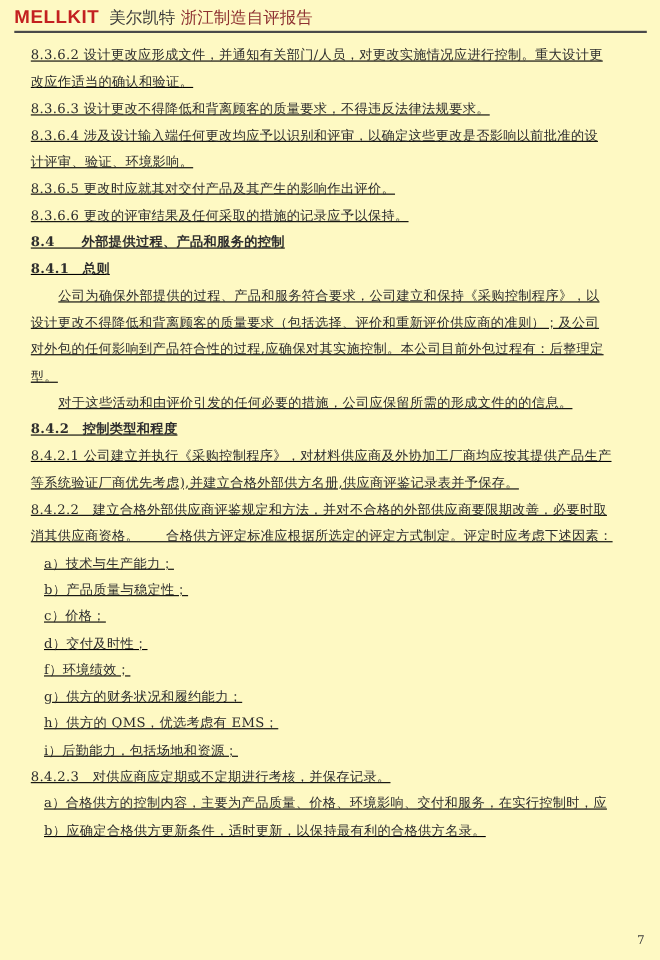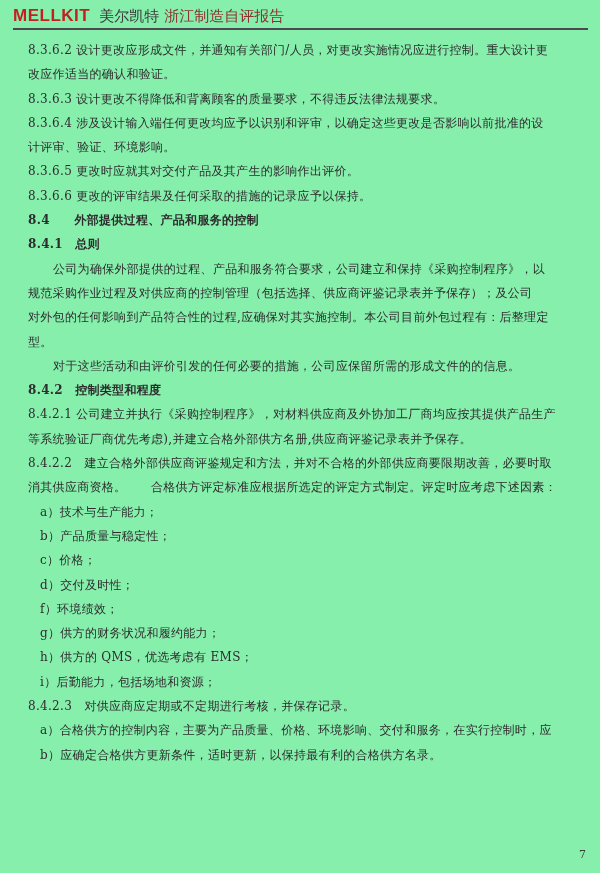--- a/index.html
+++ b/index.html
@@ -1,33 +1,33 @@
 <!DOCTYPE html>
 <html><head>
 <meta charset="utf-8">
 <style>
   * { margin:0; padding:0; box-sizing:border-box; }
   html,body { width:600px; }
   body { font-family:"DejaVu Serif", serif; background:#f9f8f5; }
   .page {
     position:relative; width:600px; height:873px;
-    background:#86efac; overflow:hidden;
+    background:#fef9c3; overflow:hidden;
   }
   .header { position:absolute; left:13px; top:6px; right:12px; white-space:nowrap; }
   .brand {
     color:#c32020; font-weight:bold; font-size:17px;
     font-family:"Liberation Sans", sans-serif; letter-spacing:0.5px;
   }
   .brand-cn { color:#3c3c3c; font-size:15px; margin-left:4px; }
   .title-red { color:#8e3131; font-size:15px; }
   .header-rule {
     position:absolute; left:13px; right:12px; top:28px;
     height:2px; background:#4a4a4a;
   }
-  .content { position:absolute; left:28px; right:26px; top:38px; }
+  .content { position:absolute; left:28px; right:26px; top:38px;text-decoration:underline; }
   .line {
     font-size:12px; line-height:24.3px; color:#2d2d2d;
     white-space:pre-wrap; letter-spacing:0.3px;
   }
   .bold { font-weight:bold; }
   .indent { text-indent:25px; }
   .item { padding-left:12px; }
   .page-number {
     position:absolute; right:14px; bottom:12px;
     font-size:11px; color:#3c3c3c;
@@ -50,21 +50,21 @@
     <div class="line">8.3.6.2 设计更改应形成文件，并通知有关部门/人员，对更改实施情况应进行控制。重大设计更</div>
     <div class="line">改应作适当的确认和验证。</div>
     <div class="line">8.3.6.3 设计更改不得降低和背离顾客的质量要求，不得违反法律法规要求。</div>
     <div class="line">8.3.6.4 涉及设计输入端任何更改均应予以识别和评审，以确定这些更改是否影响以前批准的设</div>
     <div class="line">计评审、验证、环境影响。</div>
     <div class="line">8.3.6.5 更改时应就其对交付产品及其产生的影响作出评价。</div>
     <div class="line">8.3.6.6 更改的评审结果及任何采取的措施的记录应予以保持。</div>
     <div class="line bold">8.4　　外部提供过程、产品和服务的控制</div>
     <div class="line bold">8.4.1　总则</div>
     <div class="line indent">公司为确保外部提供的过程、产品和服务符合要求，公司建立和保持《采购控制程序》，以</div>
-    <div class="line">规范采购作业过程及对供应商的控制管理（包括选择、供应商评鉴记录表并予保存）；及公司</div>
+    <div class="line">设计更改不得降低和背离顾客的质量要求（包括选择、评价和重新评价供应商的准则）；及公司</div>
     <div class="line">对外包的任何影响到产品符合性的过程,应确保对其实施控制。本公司目前外包过程有：后整理定</div>
     <div class="line">型。</div>
     <div class="line indent">对于这些活动和由评价引发的任何必要的措施，公司应保留所需的形成文件的的信息。</div>
     <div class="line bold">8.4.2　控制类型和程度</div>
     <div class="line">8.4.2.1 公司建立并执行《采购控制程序》，对材料供应商及外协加工厂商均应按其提供产品生产</div>
     <div class="line">等系统验证厂商优先考虑),并建立合格外部供方名册,供应商评鉴记录表并予保存。</div>
     <div class="line">8.4.2.2　建立合格外部供应商评鉴规定和方法，并对不合格的外部供应商要限期改善，必要时取</div>
     <div class="line">消其供应商资格。　　合格供方评定标准应根据所选定的评定方式制定。评定时应考虑下述因素：</div>
     <div class="line item">a）技术与生产能力；</div>
     <div class="line item">b）产品质量与稳定性；</div>

